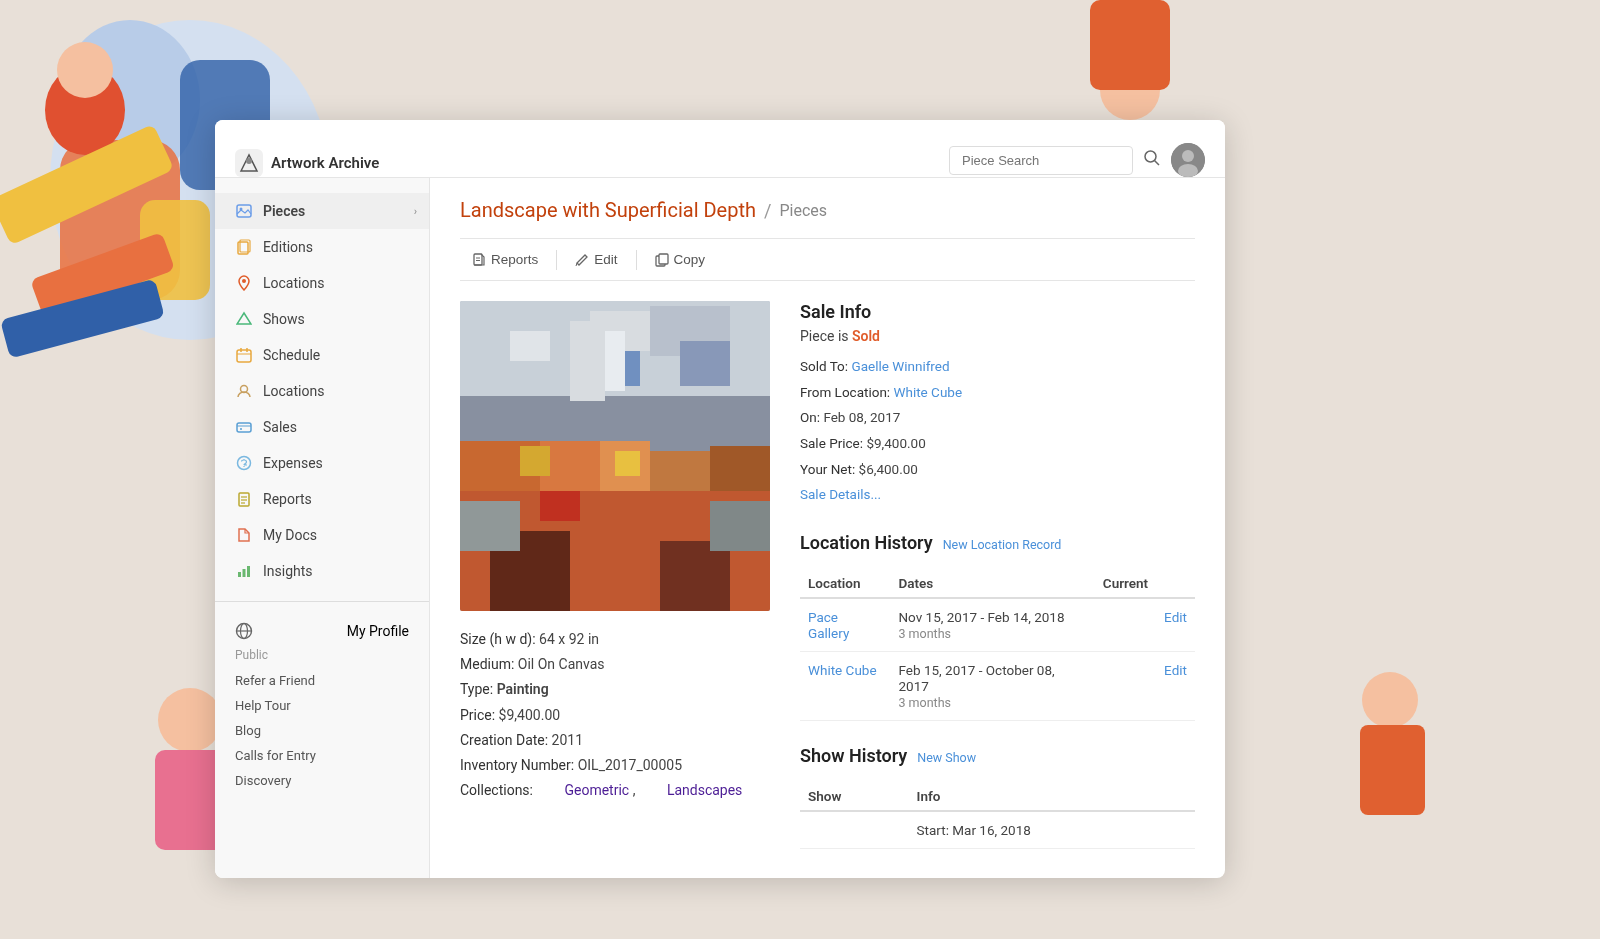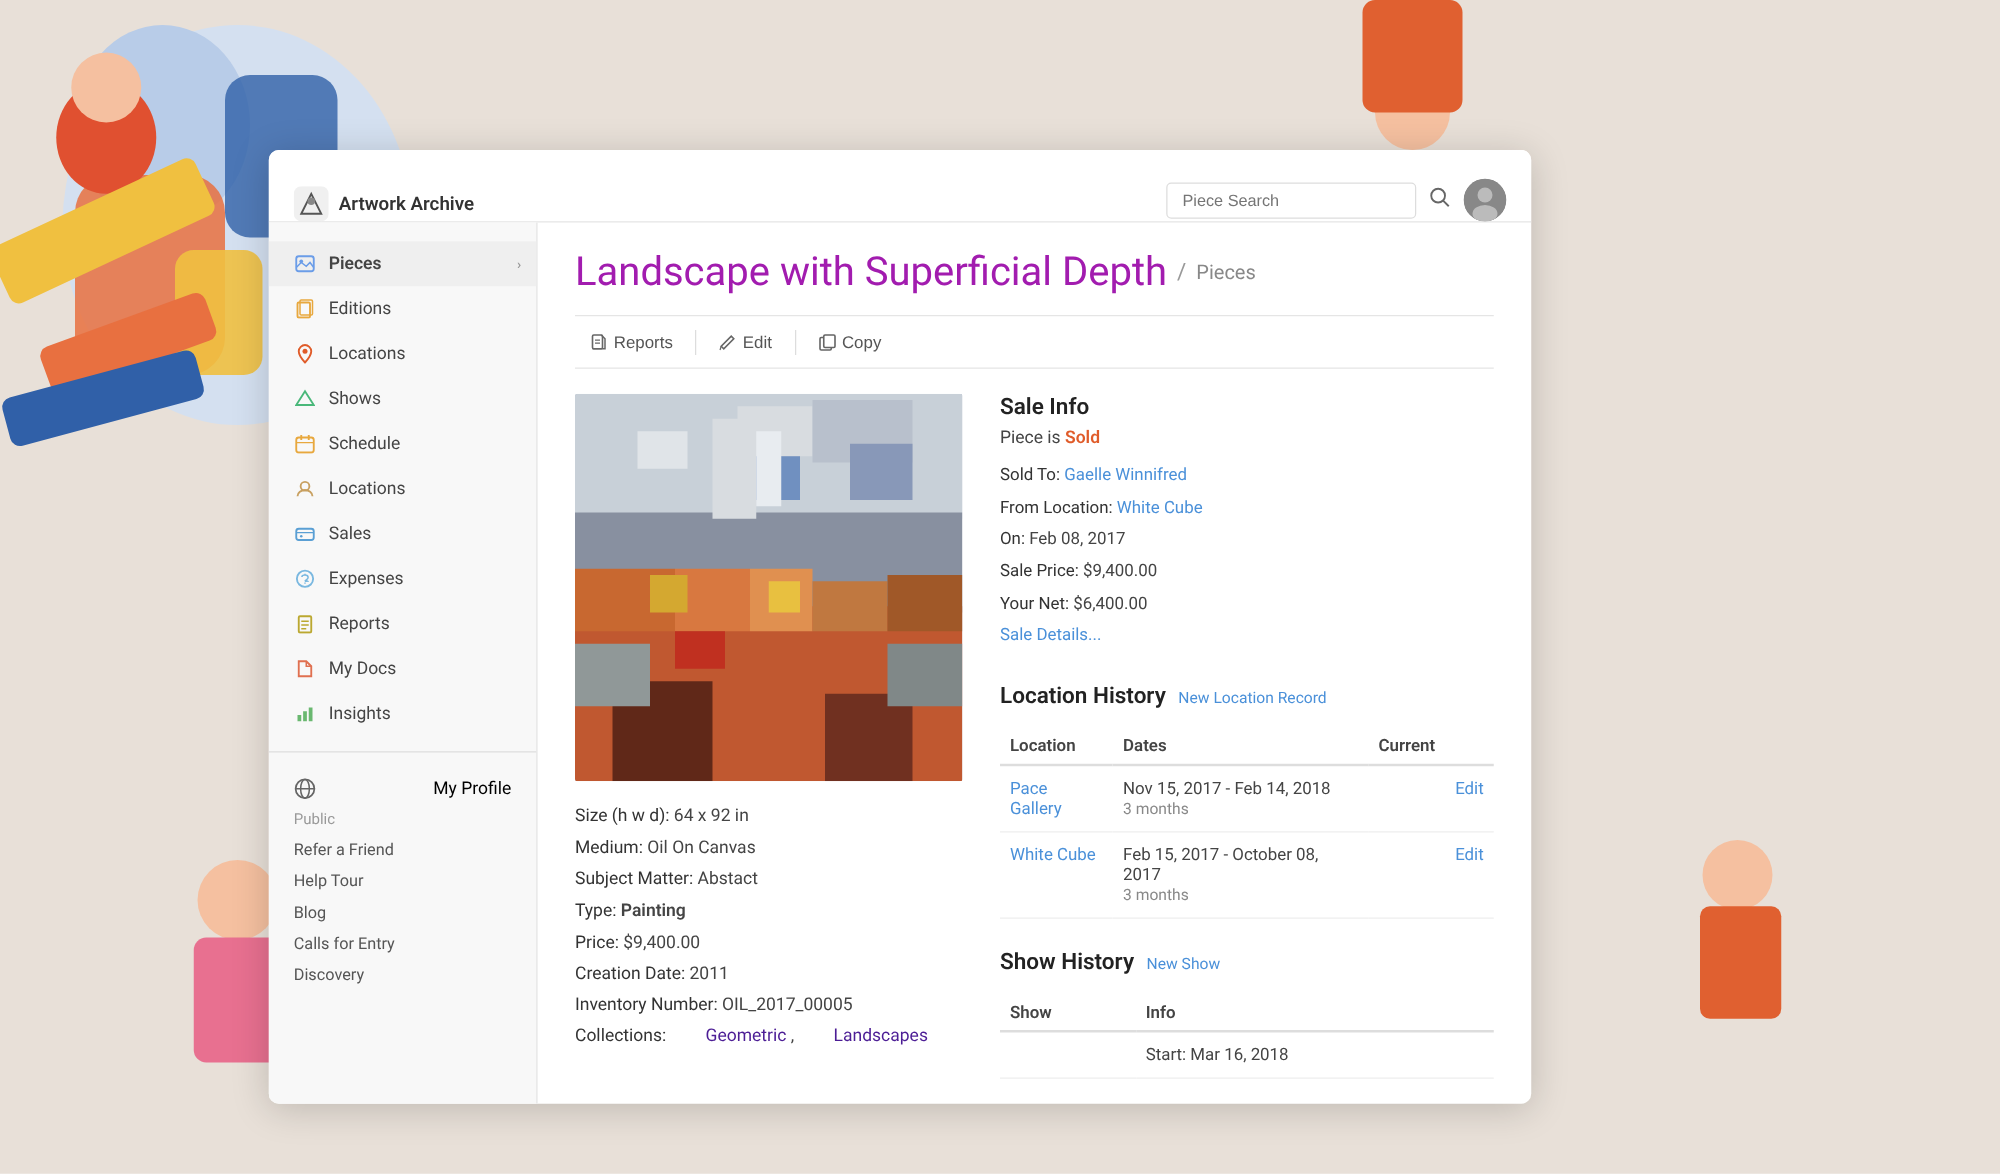--- a/index.html
+++ b/index.html
@@ -57,21 +57,21 @@
     }
     .search-area {
       display: flex;
       align-items: center;
       gap: 10px;
     }
     .search-input {
       border: 1px solid #ddd;
       border-radius: 4px;
       padding: 6px 12px;
-      width: 200px;
+      width: 184px;
       color: #999;
       font-size: 13px;
       outline: none;
     }
     .search-btn {
       background: none;
       border: none;
       cursor: pointer;
       color: #666;
       font-size: 18px;
@@ -163,23 +163,23 @@
     }
 
     
     .breadcrumb {
       display: flex;
       align-items: center;
       gap: 8px;
       margin-bottom: 16px;
     }
     .page-title {
-      font-size: 32px;
+      font-size: 20px;
       font-weight: 400;
-      color: #a21caf;
+      color: #c2410c;
     }
     .breadcrumb-sep {
       color: #999;
       font-size: 18px;
     }
     .breadcrumb-link {
       font-size: 16px;
       color: #888;
       cursor: pointer;
     }
@@ -593,23 +593,20 @@
               <rect x="80" y="190" width="40" height="30" fill="#c03020"></rect>
             </svg>
           </div>
 
           <div class="piece-meta">
             <div>
               <span class="label">Size (h w d): </span><span class="value">64 x 92 in</span>
             </div>
             <div>
               <span class="label">Medium: </span><span class="value">Oil On Canvas</span>
-            </div>
-            <div>
-              <span class="label">Subject Matter: </span><span class="value">Abstact</span>
             </div>
             <div>
               <span class="label">Type: </span><span class="value" style="font-weight:600;">Painting</span>
             </div>
             <div>
               <span class="label">Price: </span><span class="value">$9,400.00</span>
             </div>
             <div>
               <span class="label">Creation Date: </span><span class="value">2011</span>
             </div>

